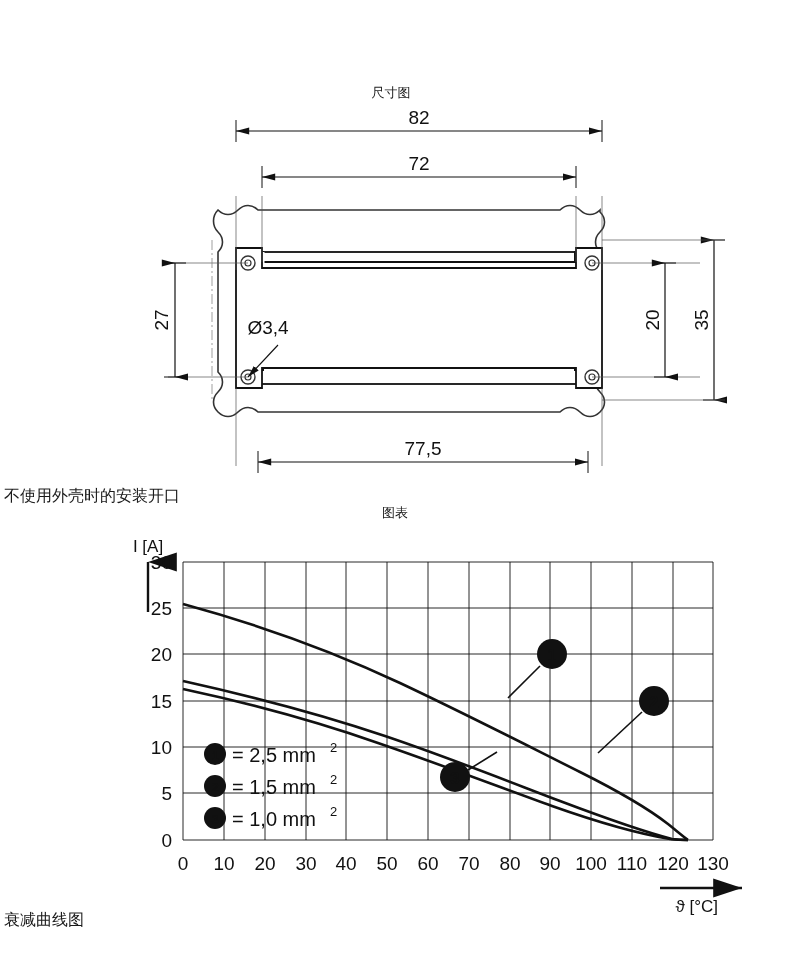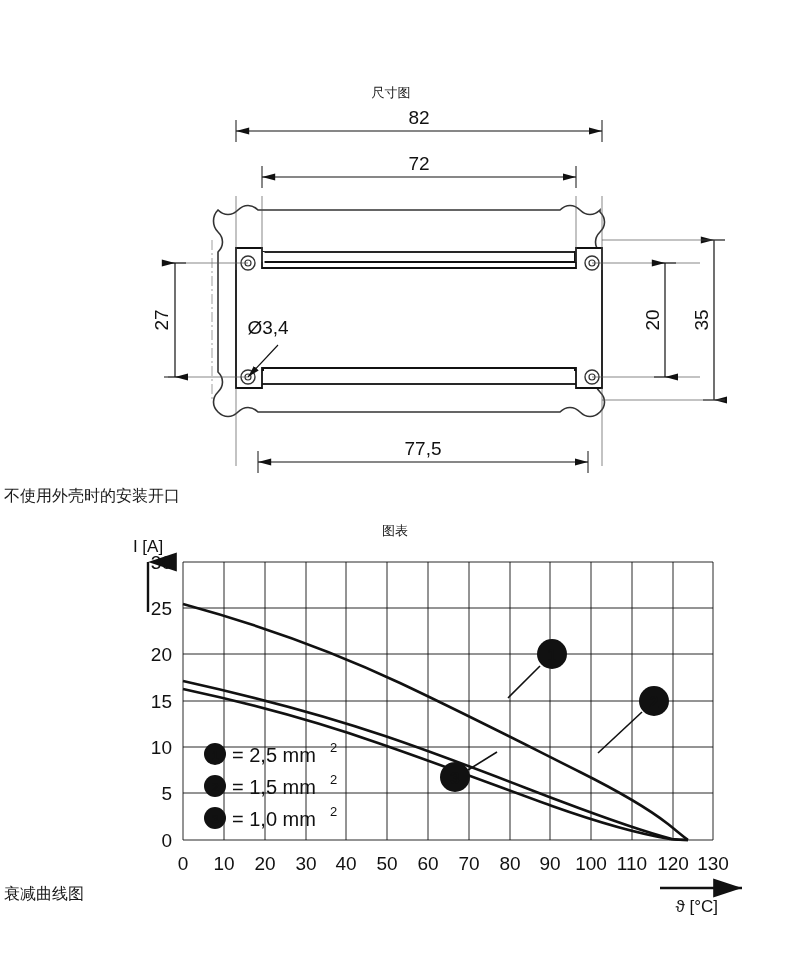--- a/index.html
+++ b/index.html
@@ -26,31 +26,31 @@
     white-space: nowrap;
   }
   #dim-title {
     left: 0; right: 8px;
     top: 84px;
     text-align: center;
     font-size: 13px;
   }
   #chart-title {
     left: 0; right: 0;
-    top: 522px;
+    top: 504px;
     text-align: center;
     font-size: 13px;
   }
   #dim-footnote {
     left: 4px;
     top: 486px;
   }
   #chart-footnote {
     left: 4px;
-    top: 884px;
+    top: 910px;
     font-family: Liberation Mono, monospace;
   }
   svg { display: block; }
   .svg-layer {
     position: absolute;
     left: 0;
     top: 0;
   }
   text {
     font-family: "Liberation Sans", sans-serif;

